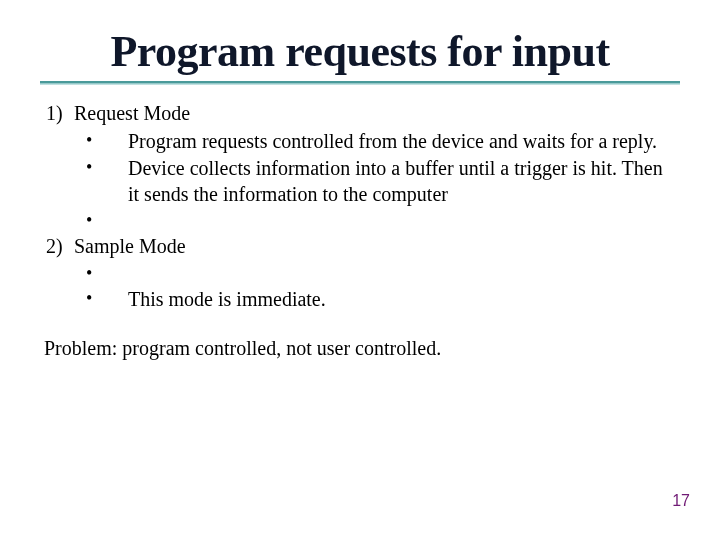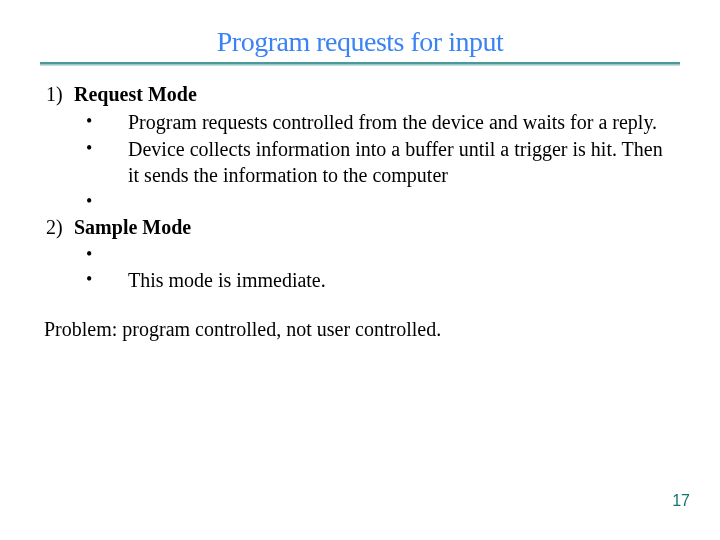--- a/index.html
+++ b/index.html
@@ -5,24 +5,24 @@
   * { margin: 0; padding: 0; box-sizing: border-box; }
   html, body { width: 720px; height: 540px; overflow: hidden; }
   body {
     background: #ffffff;
     font-family: "Times New Roman", Times, serif;
     color: #000000;
     padding: 20px 40px 20px 40px;
     position: relative;
   }
   .title {
-    font-size: 28px;
-    font-weight: normal;
+    font-size: 44px;
+    font-weight: bold;
     text-align: center;
-    color: #3b82f6;
+    color: #0f172a;
     margin-top: 6px;
     margin-bottom: 4px;
     letter-spacing: -0.5px;
   }
   .divider {
     height: 4px;
     width: 100%;
     margin-bottom: 16px;
     display: flex;
     flex-direction: column;
@@ -42,21 +42,20 @@
   .l1 {
     display: flex;
     margin-bottom: 2px;
   }
   .l1 .num {
     width: 34px;
     padding-left: 6px;
   }
   .l1 .txt {
     flex: 1;
-    font-weight: bold;
   }
   .l2 {
     display: flex;
     margin-bottom: 2px;
     padding-left: 46px;
   }
   .l2 .bullet {
     width: 42px;
     text-align: left;
     font-size: 18px;
@@ -68,21 +67,21 @@
   .footer {
     font-size: 20px;
     margin-top: 24px;
     padding-left: 4px;
   }
   .pagenum {
     position: absolute;
     right: 30px;
     bottom: 30px;
     font-size: 16px;
-    color: #0f766e;
+    color: #701a75;
     font-family: Arial, sans-serif;
   }
 </style>
 </head>
 <body>
 
 <div class="title">Program requests for input</div>
 
 <div class="divider">
   <div class="top"></div>

